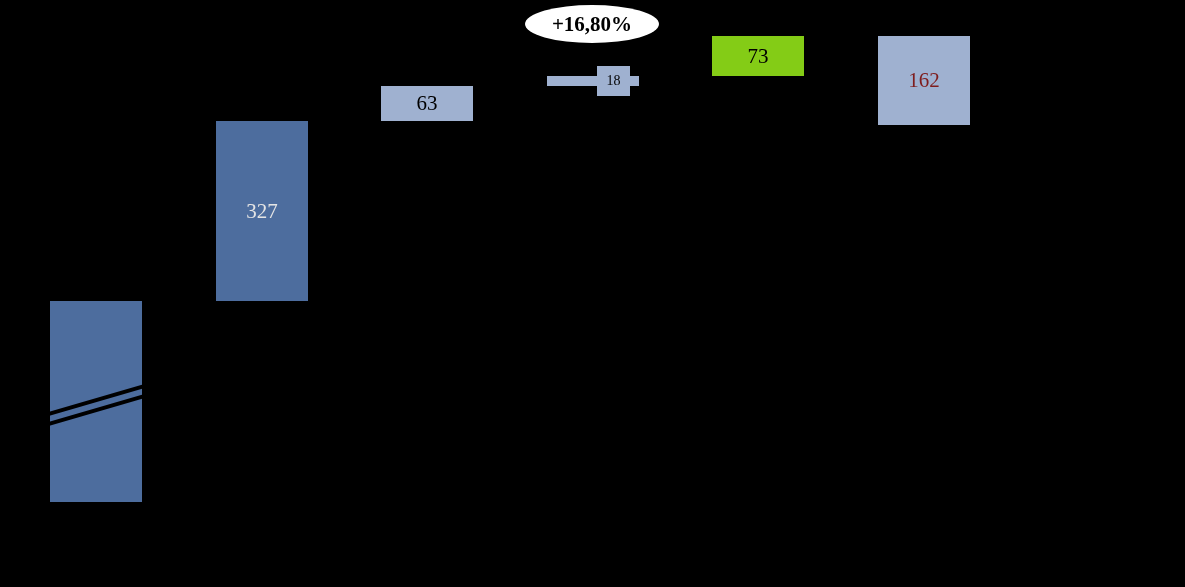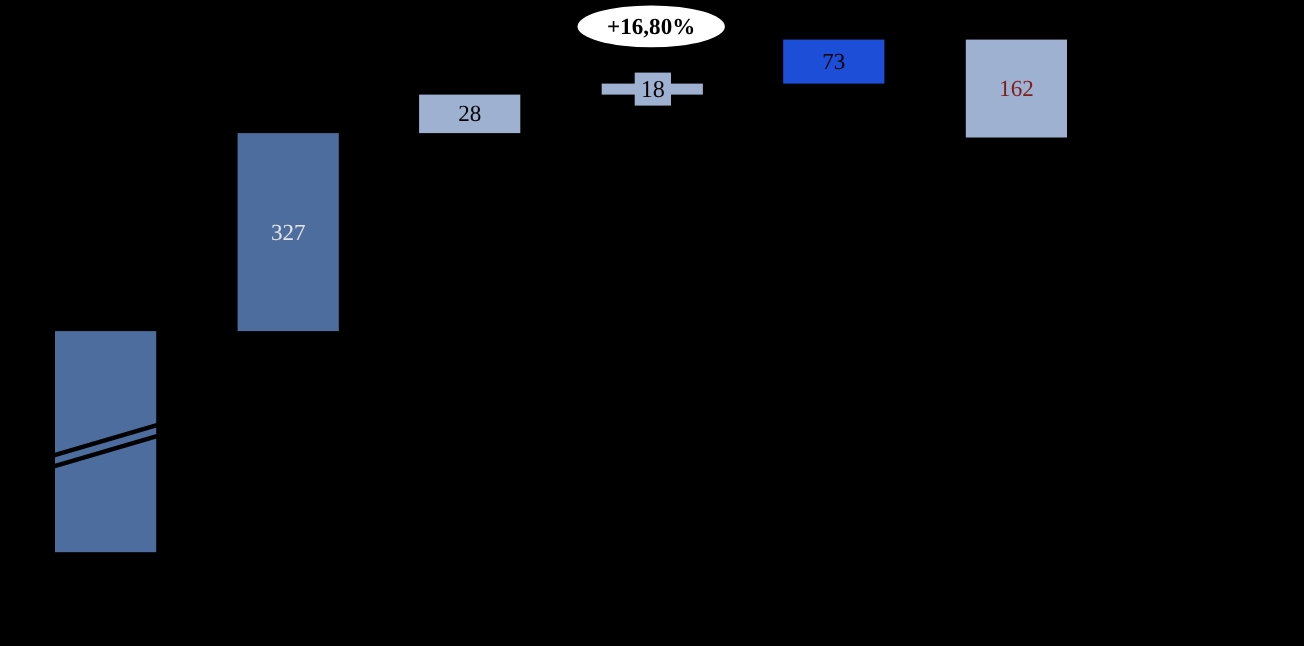--- a/index.html
+++ b/index.html
@@ -11,21 +11,21 @@
   }
   .bar{
     position:absolute;
     display:flex;align-items:center;justify-content:center;
   }
   .bar span{font-size:21px;line-height:1;}
   .label-box{
     position:absolute;
     width:33px;height:30px;
     display:flex;align-items:center;justify-content:center;
-    font-size:22px;line-height:1;
+    font-size:14px;line-height:1;margin-left:20px;
   }
   .break-line{
     position:absolute;
     width:101px;height:3.5px;
     transform:rotate(-16.3deg);
   }
   .annotation{
     position:absolute;
     left:525px;top:5px;
     width:134px;height:38px;
@@ -41,25 +41,25 @@
   <div class="annotation" style="background: rgb(255, 255, 255); color: rgb(0, 0, 0);">
     <span>+16,80%</span>
   </div>
 <div class="bar" style="left: 50px; top: 301px; width: 92px; height: 201px; background: rgb(77, 109, 158);"></div>
     <div class="break-line" style="left: 46px; top: 398.2px; background: rgb(0, 0, 0);"></div>
     <div class="break-line" style="left: 46px; top: 408.2px; background: rgb(0, 0, 0);"></div>
     <div class="bar" style="left: 216px; top: 121px; width: 92px; height: 180px; background: rgb(77, 109, 158);">
       <span style="color: #e5e5e5;">327</span>
     </div>
     <div class="bar" style="left: 381px; top: 86px; width: 92px; height: 35px; background: rgb(159, 177, 208);">
-      <span style="color: rgb(0, 0, 0);">28</span>
+      <span style="color: rgb(0, 0, 0);">63</span>
     </div>
     <div class="bar" style="left: 547px; top: 76px; width: 92px; height: 10px; background: rgb(159, 177, 208);"></div>
     <div class="label-box" style="left: 577px; top: 66px; background: rgb(159, 177, 208); color: rgb(0, 0, 0);">18</div>
-    <div class="bar" style="left: 712px; top: 36px; width: 92px; height: 40px; background: #1d4ed8;">
+    <div class="bar" style="left: 712px; top: 36px; width: 92px; height: 40px; background: #84cc16;">
       <span style="color: rgb(0, 0, 0);">73</span>
     </div>
     <div class="bar" style="left: 878px; top: 36px; width: 92px; height: 89px; background: rgb(159, 177, 208);">
       <span style="color: #7f1d1d;">162</span>
     </div>
     <div class="bar" style="left: 1043px; top: 125px; width: 92px; height: 377px; background: rgb(77, 109, 158);"></div>
     <div class="break-line" style="left: 1039px; top: 398.2px; background: rgb(0, 0, 0);"></div>
     <div class="break-line" style="left: 1039px; top: 408.2px; background: rgb(0, 0, 0);"></div>
   </div>
 

